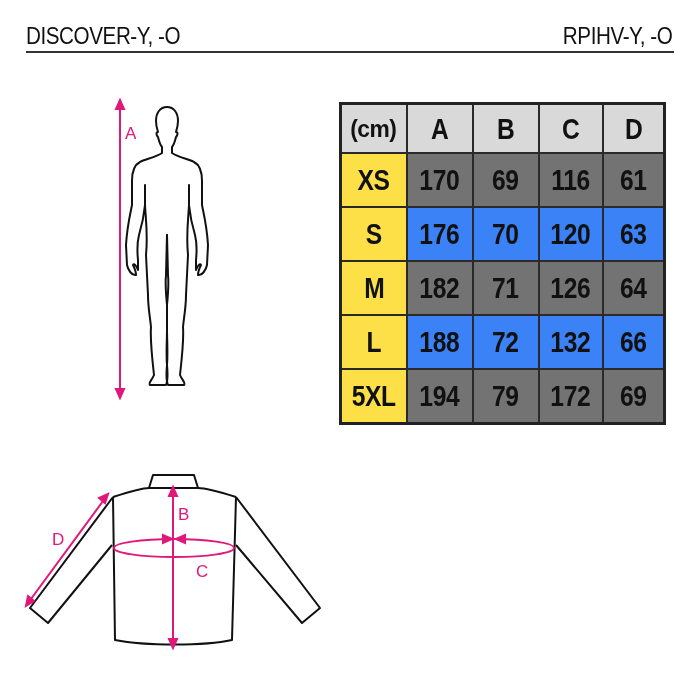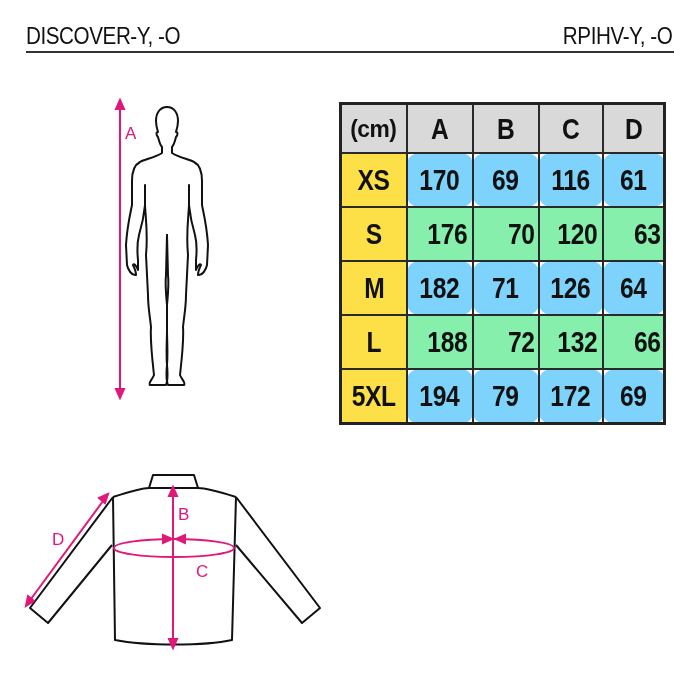--- a/index.html
+++ b/index.html
@@ -10,22 +10,22 @@
     .rule { position: absolute; left: 26px; top: 51px; width: 648px; height: 2px; background: #333; }
     .figure { position: absolute; }
     table.size { position: absolute; left: 339px; top: 102px; border-collapse: collapse; border: 3px solid #222; }
     table.size td { border: 2px solid #2a2a2a; text-align: center; font-weight: bold; color: #111; font-family: "Liberation Sans", sans-serif; padding: 0; margin-top: 24px; }
     table.size td .v { display: inline-block; transform: scaleX(0.82); font-size: 30px; letter-spacing: -0.5px; }
     .hdr td { height: 47px; background: #d9d9d9; }
     .hdr td .v { font-size: 29px; }
     .hdr td.unit .v { font-size: 24px; transform: scaleX(0.95); }
     tr.row td { height: 52px; }
     tr.row td.sz { background: #fde047; }
-    tr.row.odd td.val { background: #7dd3fc; border-radius: 12px; }
-    tr.row.even td.val { background: #86efac; text-align: right; }
+    tr.row.odd td.val { background: #737373; }
+    tr.row.even td.val { background: #3b82f6; }
     col.c0 { width: 66px; }
     col.c1 { width: 66px; }
     col.c2 { width: 66px; }
     col.c3 { width: 64px; }
     col.c4 { width: 62px; }
   </style>
 </head>
 <body>
 
 <div class="title left">DISCOVER-Y, -O</div>

